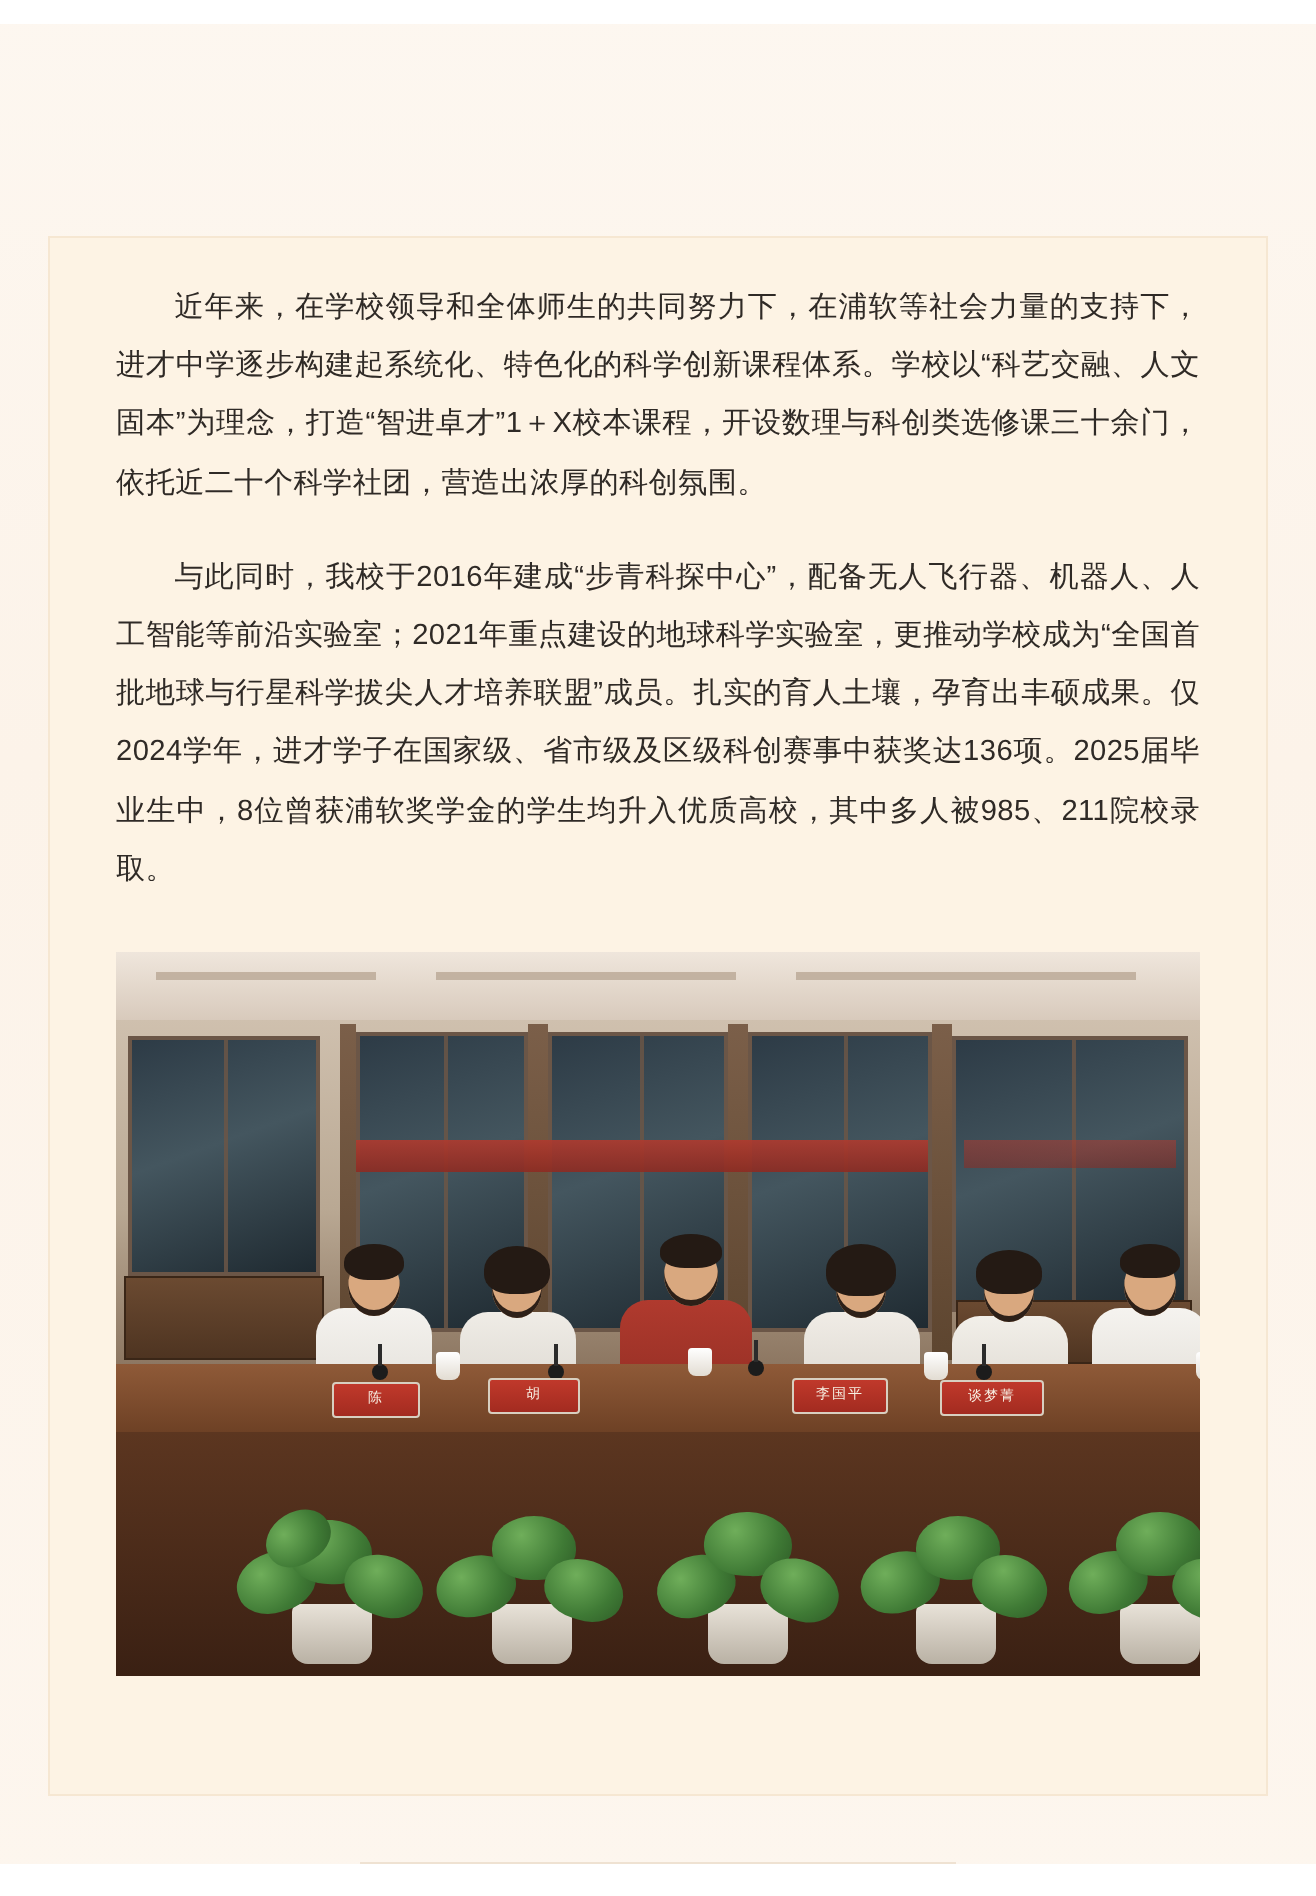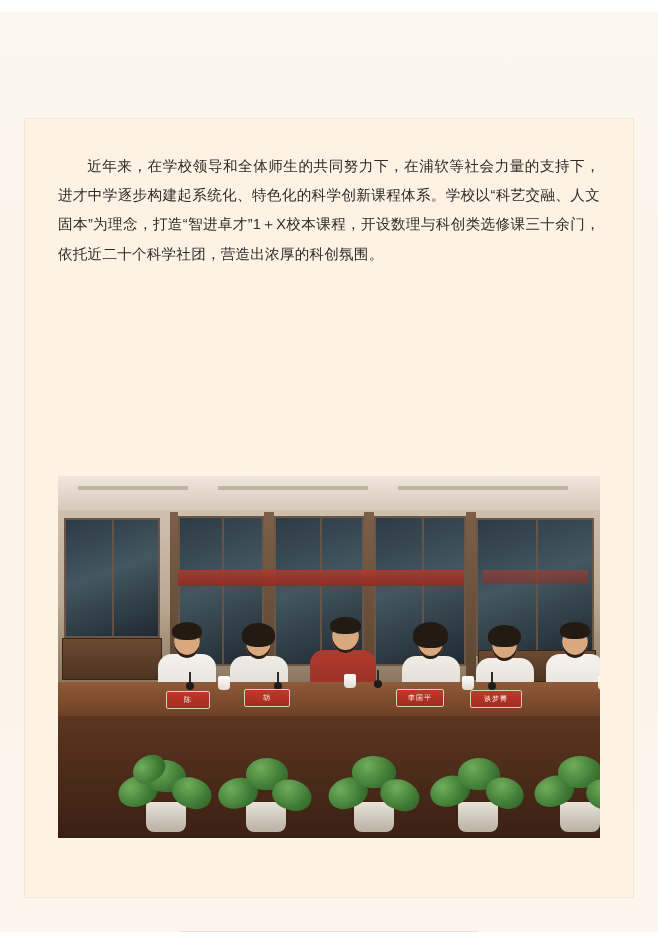--- a/index.html
+++ b/index.html
@@ -67,21 +67,21 @@
     box-shadow: 0 0 0 1px #f6e7d2 inset;
     box-sizing: border-box;
   }
   .card-inner {
     position: absolute;
     top: 22px;
     left: 34px;
     width: 542px;
   }
   p.para {
-    margin: 12px 0 18px 0;
+    margin: 0 0 18px 0;
     font-size: 14.6px;
     line-height: 2.0;
     color: #2f2a26;
     text-align: justify;
     text-indent: 2em;
     letter-spacing: 0.2px;
     font-family: "Liberation Sans", sans-serif;
   }
   
   .photo-wrap {
@@ -243,20 +243,21 @@
 <body>
 
 <div class="page">
 
   <div class="top-strip"></div>
 
 
   <div class="card">
     <div class="card-inner">
       <p class="para">近年来，在学校领导和全体师生的共同努力下，在浦软等社会力量的支持下，进才中学逐步构建起系统化、特色化的科学创新课程体系。学校以“科艺交融、人文固本”为理念，打造“智进卓才”1＋X校本课程，开设数理与科创类选修课三十余门，依托近二十个科学社团，营造出浓厚的科创氛围。</p>
+      <p class="para">与此同时，我校于2016年建成“步青科探中心”，配备无人飞行器、机器人、人工智能等前沿实验室；2021年重点建设的地球科学实验室，更推动学校成为“全国首批地球与行星科学拔尖人才培养联盟”成员。扎实的育人土壤，孕育出丰硕成果。仅2024学年，进才学子在国家级、省市级及区级科创赛事中获奖达136项。2025届毕业生中，8位曾获浦软奖学金的学生均升入优质高校，其中多人被985、211院校录取。</p>
     </div>
 
     <div class="photo-wrap">
       <div class="photo">
 
         <div class="ceiling">
           <div class="beam" style="left:20px; width:110px;"></div>
           <div class="beam" style="left:160px; width:150px;"></div>
           <div class="beam" style="left:340px; width:170px;"></div>
         </div>

